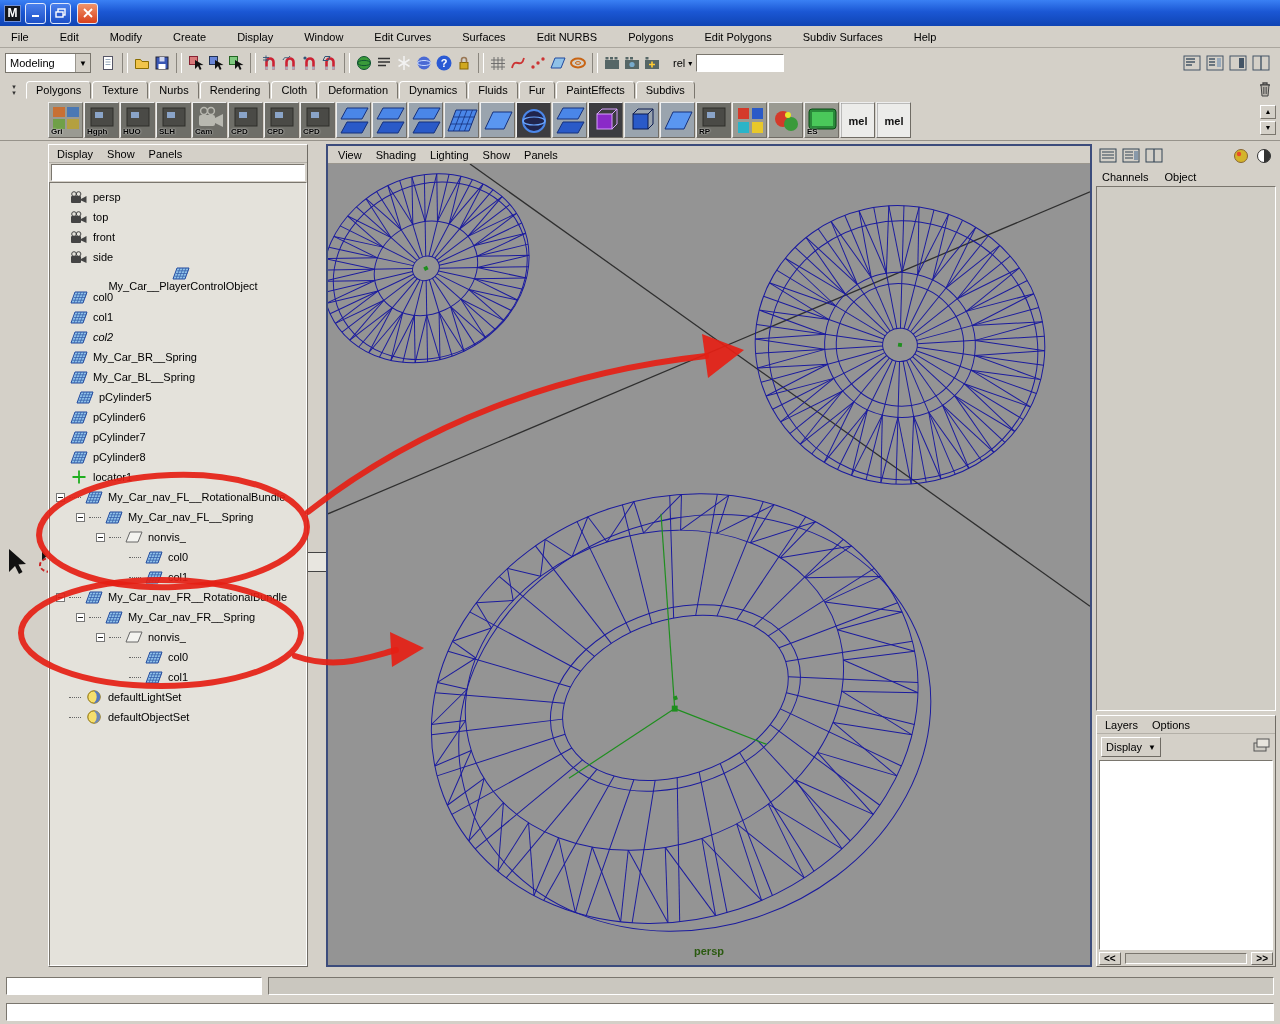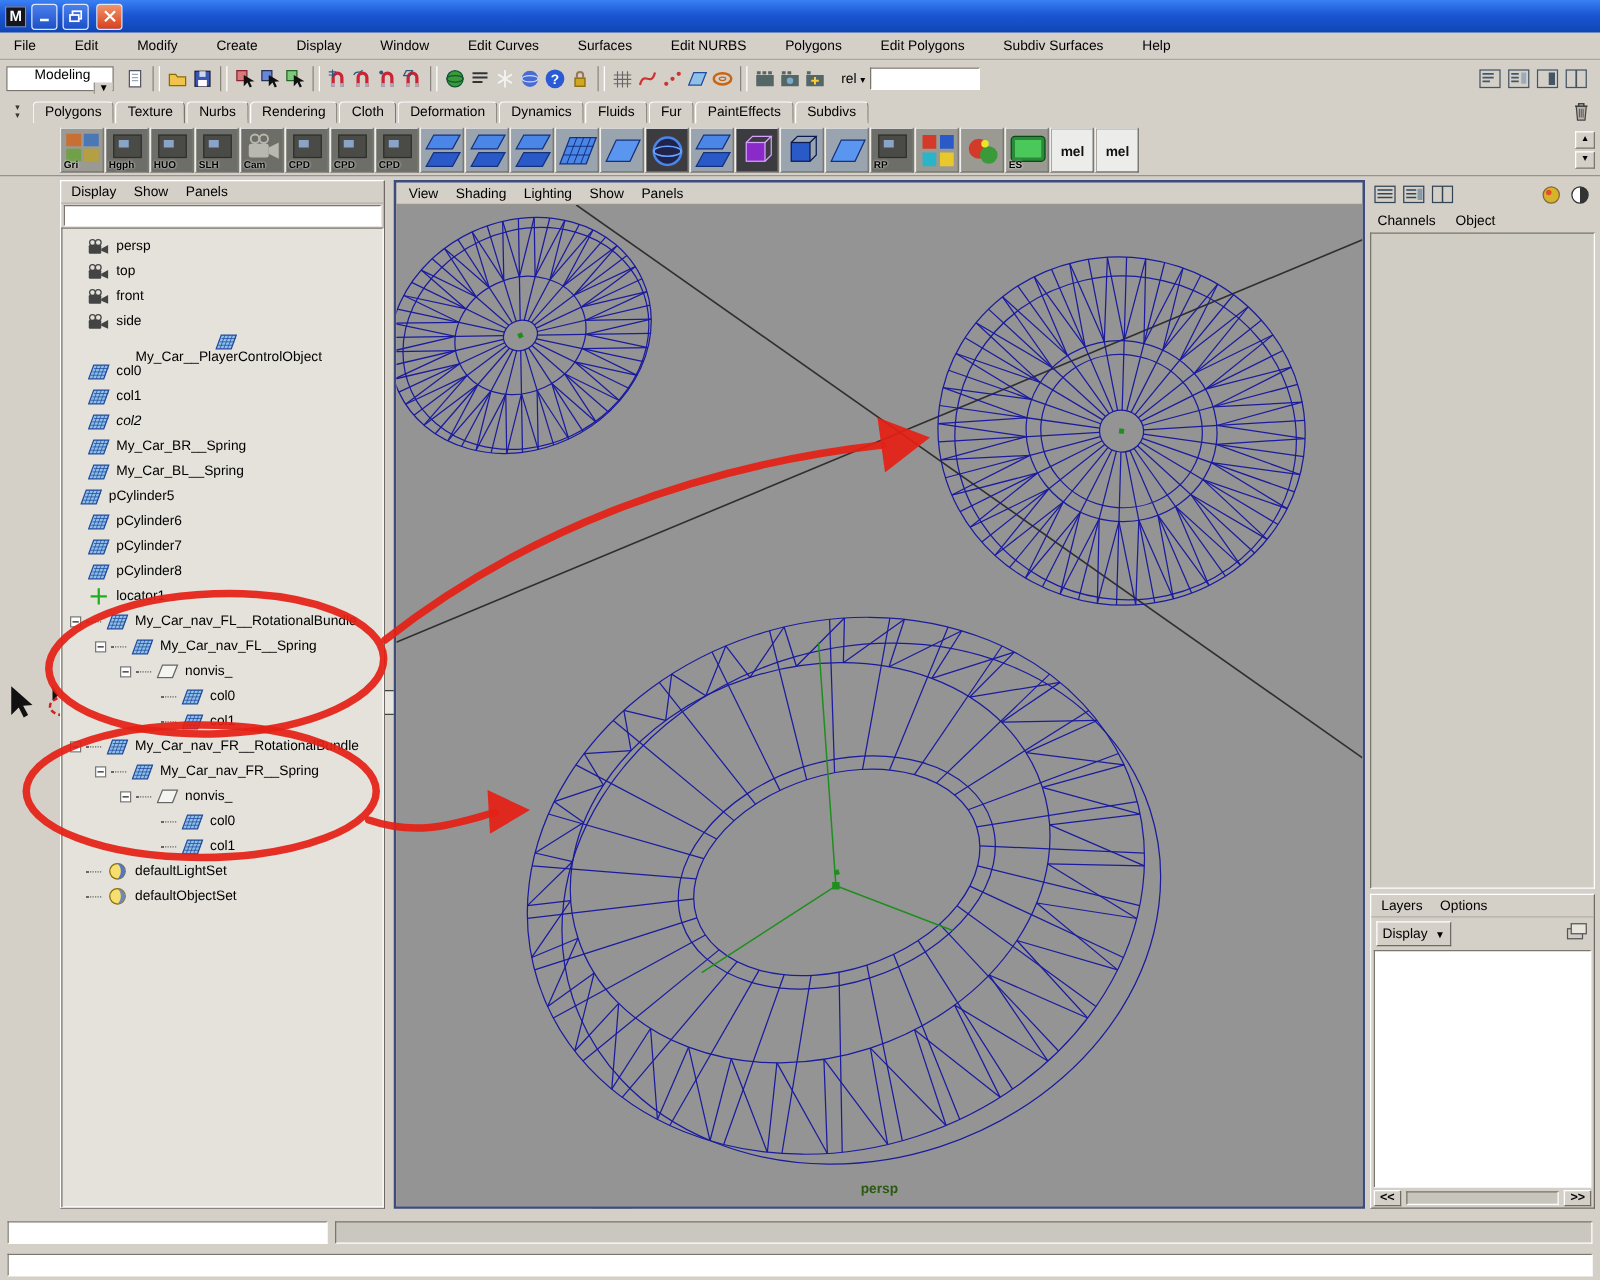--- a/index.html
+++ b/index.html
@@ -12,21 +12,21 @@
   .appicon{width:17px;height:17px;background:#14161c;color:#fff;font-weight:bold;font-size:12px;display:flex;align-items:center;justify-content:center;border:1px solid #6f8fd8;flex:none;}
   .ttext{color:#fff;font-weight:bold;font-size:12px;flex:1;white-space:nowrap;overflow:hidden;text-shadow:1px 1px 1px #00268a;}
   .tb{width:21px;height:21px;border-radius:3px;display:flex;align-items:center;justify-content:center;border:1px solid #dfe8fb;flex:none;}
   .tb.minb,.tb.maxb{background:linear-gradient(180deg,#4a80ec,#1c50c8);}
   .tb.closeb{background:linear-gradient(180deg,#f0946a,#d8401c);margin-left:2px;}
   
   .menubar{height:22px;display:flex;align-items:center;padding:0 4px;flex:none;border-bottom:1px solid #aaa69e;gap:17px;}
   .menu-item{font-size:11px;padding:3px 7px;color:#000;cursor:default;}
   
   .statusline{height:30px;display:flex;align-items:center;padding:0 5px;flex:none;gap:1px;overflow:hidden;}
-  .modebox{width:86px;height:20px;background:#fff;border:1px solid #7a766e;display:flex;align-items:center;font-size:11px;padding-left:4px;margin-right:6px;flex-direction:column;}
+  .modebox{width:86px;height:20px;background:#fff;border:1px solid #7a766e;display:flex;align-items:center;font-size:11px;padding-left:4px;margin-right:6px;}
   .modearr{margin-left:auto;width:15px;height:18px;background:#d4d0c8;border-left:1px solid #9a968e;display:flex;align-items:center;justify-content:center;font-size:8px;}
   .sep{width:6px;height:20px;border-left:1px solid #8a867e;border-right:1px solid #fff;margin:0 4px;flex:none;}
   .mini{width:20px;height:20px;display:flex;align-items:center;justify-content:center;flex:none;}
   .rellabel{font-size:11px;margin:0 2px 0 10px;}
   .relarr{font-size:8px;margin-right:3px;}
   .relinput{width:88px;height:18px;font-size:11px;padding:0 3px;}
   #statusright{display:flex;align-items:center;margin-left:auto;gap:3px;padding-right:4px;}
   
   .shelftabsrow{height:21px;display:flex;align-items:flex-end;padding:0 4px 0 6px;flex:none;}
   .shelfmenu{width:16px;height:18px;display:flex;flex-direction:column;align-items:center;justify-content:center;font-size:7px;line-height:6px;color:#333;margin-right:4px;}
@@ -49,21 +49,21 @@
   .panelmenus{height:18px;display:flex;align-items:center;gap:14px;padding-left:8px;font-size:11px;flex:none;border-bottom:1px solid #b4b0a8;}
   .outfilter{height:17px;margin:1px 2px;font-size:11px;flex:none;padding:0 3px;}
   .outtree{flex:1;background:#e4e2db;border:1px solid;border-color:#7a766e #fff #fff #7a766e;overflow:hidden;padding-top:4px;}
   .outrow{height:20px;display:flex;align-items:center;font-size:11px;white-space:nowrap;}
   .expander{width:9px;height:9px;background:#fff;border:1px solid #777;position:relative;flex:none;margin-right:4px;}
   .expander::after{content:"";position:absolute;left:1px;right:1px;top:3px;border-top:1px solid #222;}
   .exsp{width:13px;flex:none;}
   .dash{width:12px;border-top:1px dotted #666;margin-right:3px;flex:none;}
   .oicon{width:20px;display:flex;justify-content:center;margin-right:4px;flex:none;}
   
-  .viewport{flex:1;margin:3px 4px 6px 3px;display:flex;flex-direction:column;border:2px solid #3c4c7c;background:#d4d0c8;min-width:0;}
+  .viewport{flex:1;margin:3px 4px 6px 14px;display:flex;flex-direction:column;border:2px solid #3c4c7c;background:#d4d0c8;min-width:0;}
   .vpmenus{height:18px;display:flex;align-items:center;gap:14px;padding-left:10px;font-size:11px;flex:none;border-bottom:1px solid #9a968e;}
   .vpcanvas{position:relative;flex:1;background:#949494;overflow:hidden;}
   .vpcanvas svg{position:absolute;inset:0;width:100%;height:100%;}
   .persplabel{position:absolute;bottom:8px;left:50%;transform:translateX(-50%);font-size:11px;font-weight:bold;color:#2b5a10;}
   
   .rightcol{width:180px;flex:none;margin:3px 4px 6px 0;display:flex;flex-direction:column;}
   .rciconrow{height:24px;display:flex;align-items:center;gap:3px;flex:none;padding:0 2px;}
   .rcright{margin-left:auto;display:flex;gap:3px;}
   .rctabs{height:18px;display:flex;gap:16px;padding-left:6px;font-size:11px;align-items:center;flex:none;}
   .channelbox{flex:1;background:#d0cdc5;border:1px solid;border-color:#7a766e #fff #fff #7a766e;}
@@ -702,21 +702,21 @@
           <div class="outrow" style="padding-left: 6px;">
             <span class="exsp"></span>
             <span class="oicon">
               <svg width="18" height="13" viewBox="0 0 18 13">
                 <path d="M1 12 L5 1 H17 L13 12 Z" fill="#8fc1e8" stroke="#224a9e"></path>
                 <path d="M8 1 L4 12 M11 1 L7 12 M14 1 L10 12 M3.9 6.5 H15.4 M2.6 9.2 H14.1 M5.2 3.8 H16.7" stroke="#224a9e" stroke-width="0.6" fill="none"></path>
               </svg>
             </span>
             <span>My_Car_BL__Spring</span>
           </div>
-          <div class="outrow" style="padding-left: 0;">
+          <div class="outrow" style="padding-left: 12px;">
             <span class="exsp"></span>
             <span class="oicon">
               <svg width="18" height="13" viewBox="0 0 18 13">
                 <path d="M1 12 L5 1 H17 L13 12 Z" fill="#8fc1e8" stroke="#224a9e"></path>
                 <path d="M8 1 L4 12 M11 1 L7 12 M14 1 L10 12 M3.9 6.5 H15.4 M2.6 9.2 H14.1 M5.2 3.8 H16.7" stroke="#224a9e" stroke-width="0.6" fill="none"></path>
               </svg>
             </span>
             <span>pCylinder5</span>
           </div>
           <div class="outrow" style="padding-left: 6px;">

